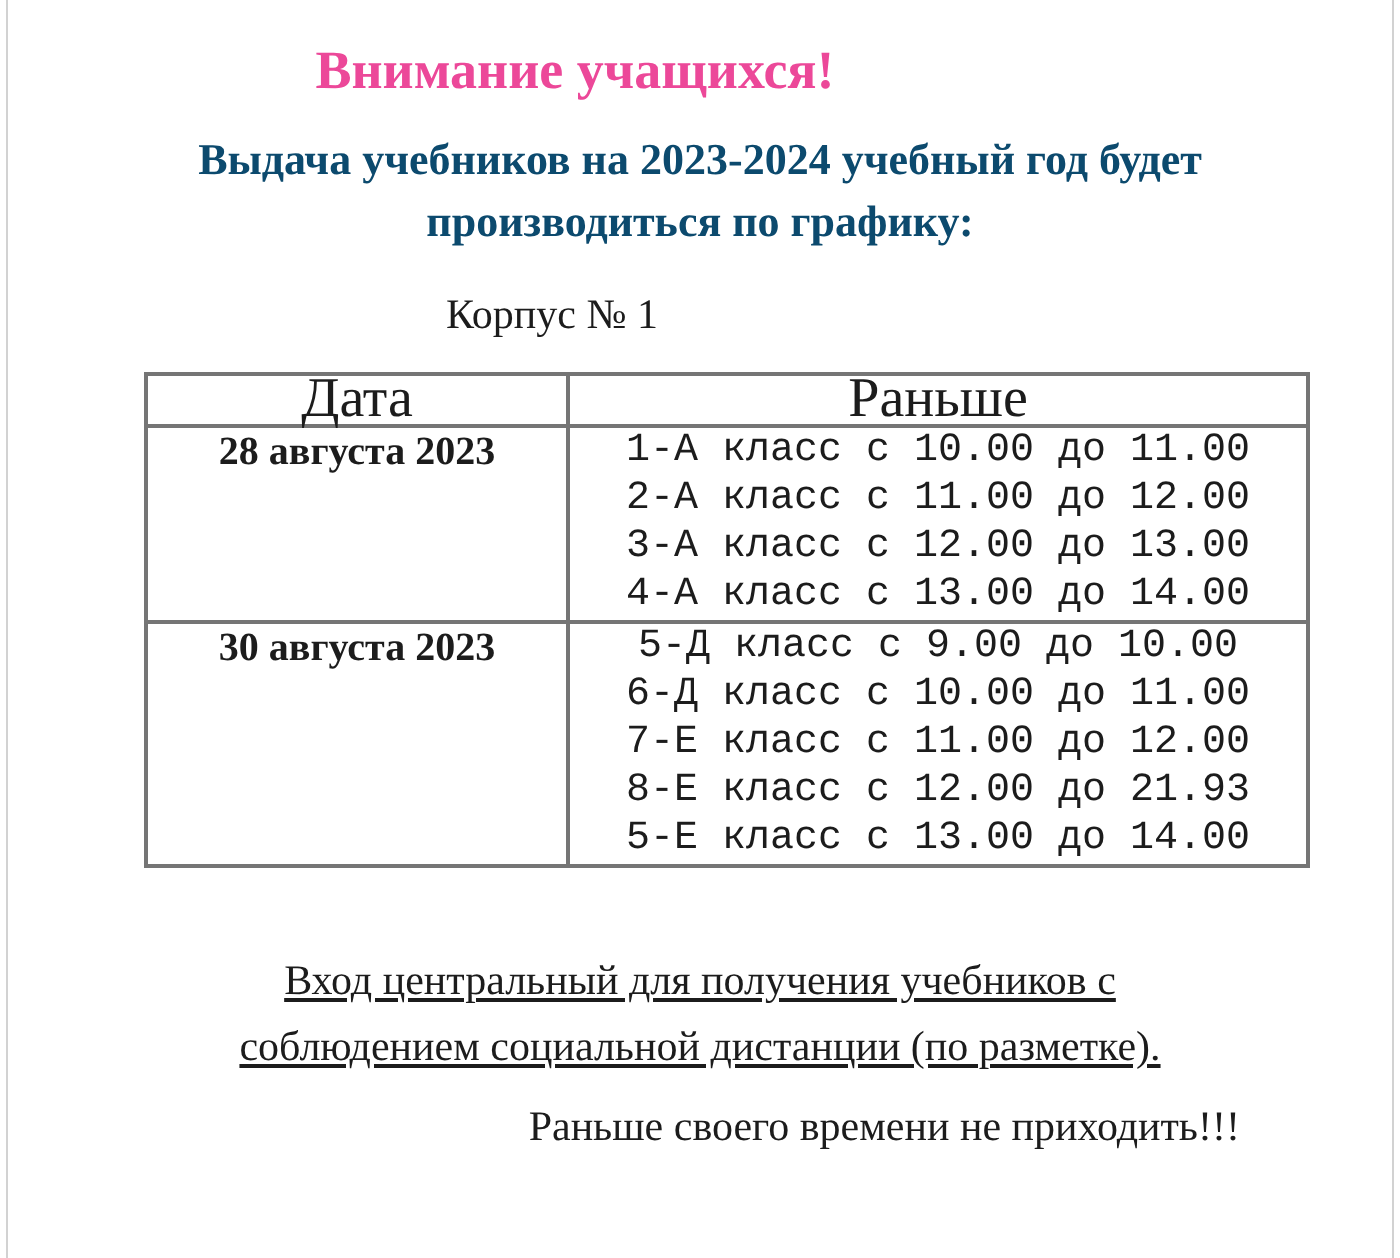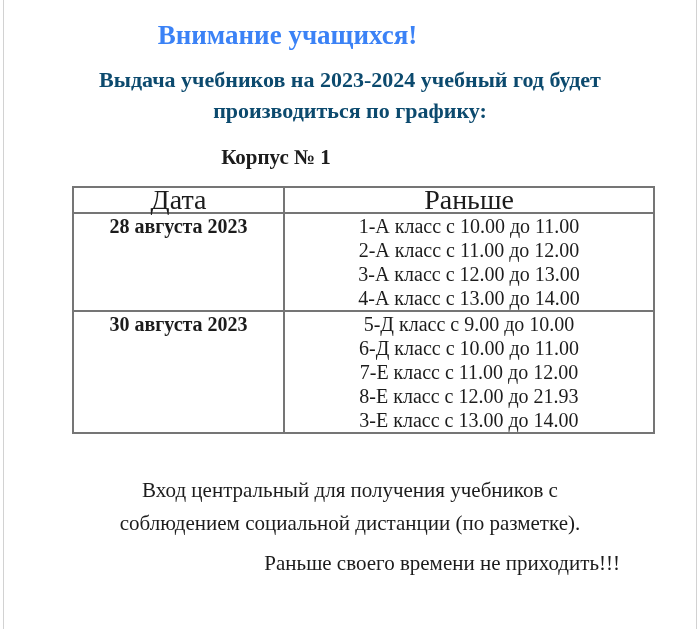--- a/index.html
+++ b/index.html
@@ -15,32 +15,32 @@
     position: absolute; top: 0; bottom: 0; width: 1px;
     background: #d2d2d2;
   }
   .page-edge.left  { left: 3px; }
   .page-edge.right { left: 696px; }
 
   .title {
     position: absolute; top: 20px; left: 0; width: 575px;
     margin: 0; text-align: center;
     font-size: 27px; font-weight: bold;
-    color: #3b82f6;
+    color: #ec4899;
   }
   .subtitle {
     position: absolute; top: 64px; left: 65px; width: 570px;
     margin: 0; text-align: center;
     font-size: 22px; font-weight: bold; line-height: 31px;
     color: #0c4a6e;
   }
   .building {
     position: absolute; top: 145px; left: 0; width: 552px;
     margin: 0; text-align: center;
-    font-size: 21px; font-weight: bold;
+    font-size: 21px; font-weight: normal;
   }
 
   table.schedule {
     position: absolute; left: 72px; top: 186px;
     width: 581px;
     border-collapse: collapse; table-layout: fixed;
   }
   .schedule th, .schedule td {
     border: 2px solid #757575;
     padding: 0;
@@ -48,26 +48,26 @@
   .schedule th {
     font-weight: normal;
     font-size: 28px; line-height: 24px; height: 24px;
     text-align: center;
   }
   .schedule td {
     vertical-align: top; text-align: center;
     font-size: 20px; line-height: 24px;
   }
   .schedule td.date-cell { font-weight: bold; }
-  .class-line { white-space: nowrap; }
+  .class-line { white-space: nowrap; font-family: Liberation Mono, monospace; }
 
   .footer-main {
     position: absolute; top: 474px; left: 80px; width: 540px;
     margin: 0; text-align: center;
-    font-size: 21px; line-height: 33px;
+    font-size: 21px; line-height: 33px; text-decoration: underline;
   }
   .footer-warning {
     position: absolute; top: 551px; left: 80px; width: 540px;
     margin: 0; text-align: right;
     font-size: 21px;
   }
 </style>
 </head>
 <body>
 
@@ -101,20 +101,20 @@
         <div class="class-line">4-А класс с 13.00 до 14.00</div>
       </td>
     </tr>
     <tr>
       <td class="date-cell">30 августа 2023</td>
       <td class="classes-cell">
         <div class="class-line">5-Д класс с 9.00 до 10.00</div>
         <div class="class-line">6-Д класс с 10.00 до 11.00</div>
         <div class="class-line">7-Е класс с 11.00 до 12.00</div>
         <div class="class-line">8-Е класс с 12.00 до 21.93</div>
-        <div class="class-line">3-Е класс с 13.00 до 14.00</div>
+        <div class="class-line">5-Е класс с 13.00 до 14.00</div>
       </td>
     </tr>
   </tbody>
 </table>
 
 <p class="footer-main">Вход центральный для получения учебников с соблюдением социальной дистанции (по разметке).</p>
 <p class="footer-warning">Раньше своего времени не приходить!!!</p>
 
 </body></html>

